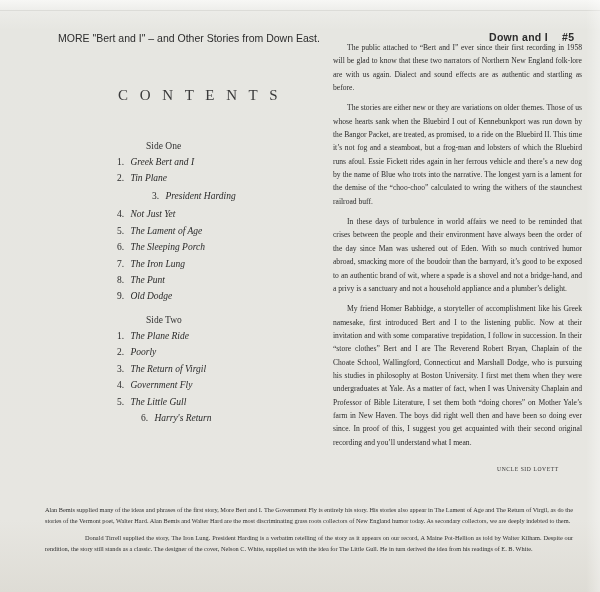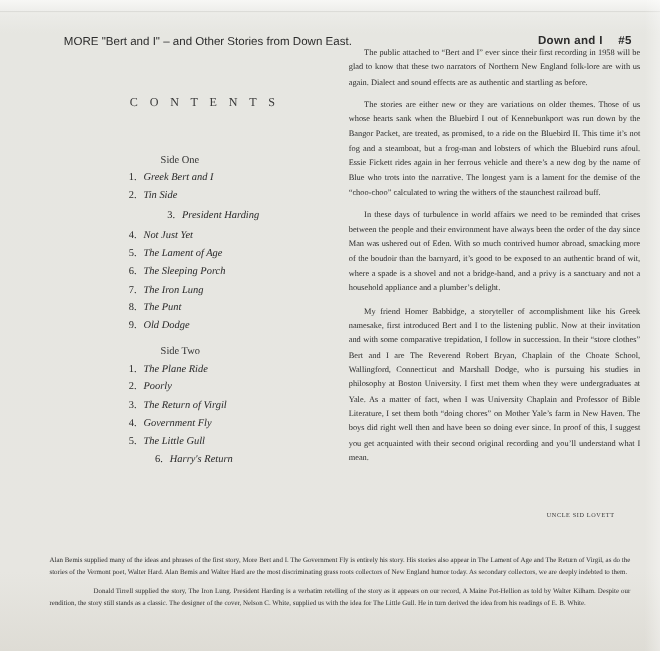--- a/index.html
+++ b/index.html
@@ -34,38 +34,38 @@
       font-size: 10.5px; color: #2c2c2c;
     }
     .header-right {
       position: absolute; left: 489px; top: 31px;
       font-family: "Liberation Sans", sans-serif; font-weight: bold;
       font-size: 10.5px; color: #2c2c2c; letter-spacing: 0.3px;
     }
     .header-right .num { margin-left: 14px; }
     .contents-title {
       position: absolute; left: 118px; top: 87px;
-      font-size: 11px; letter-spacing: 4px; color: #3a3a3a;
+      font-size: 15px; letter-spacing: 4px; color: #3a3a3a;
     }
     .side-heading {
       position: absolute; left: 146px;
       font-size: 9.5px; color: #333;
     }
     .track {
       position: absolute; left: 117px;
       font-size: 9.5px; color: #2a2a2a; white-space: nowrap;
     }
     .track .n { display: inline-block; width: 11px; font-style: normal; }
     .track .t { font-style: italic; }
     .body-col {
       position: absolute; left: 317px; top: 41px; width: 265px;
       font-size: 7.6px; line-height: 13.35px; color: #2b2b2b;
       text-align: justify;
     }
-    .body-col p { margin: 0 0 7px 0; text-indent: 14px; }
+    .body-col p { margin: 0 0 7px 16px; text-indent: 14px; }
     .sig {
       position: absolute; left: 497px; top: 466px;
       font-size: 5.6px; letter-spacing: 0.6px; color: #333;
     }
     .footnotes {
       position: absolute; left: 45px; top: 505px; width: 528px;
       font-size: 6.3px; line-height: 10.5px; color: #2e2e2e; text-align: justify;
     }
     .footnotes p { margin: 0 0 7px 0; }
     .footnotes p.indent { text-indent: 40px; }
@@ -80,21 +80,21 @@
 
   <div class="header-left">MORE "Bert and I" – and Other Stories from Down East.</div>
   <div class="header-right">
     <span>Down and I</span><span class="num">#5</span>
   </div>
 
   <div class="contents-title">C O N T E N T S</div>
 
   <div class="side-heading" style="top:141px;">Side One</div>
   <div class="track" style="top:157px;"><span class="n">1.</span> <span class="t">Greek Bert and I</span></div>
-  <div class="track" style="top:173px;"><span class="n">2.</span> <span class="t">Tin Side</span></div>
+  <div class="track" style="top:173px;"><span class="n">2.</span> <span class="t">Tin Plane</span></div>
   <div class="track" style="top:191px;margin-left:35px;"><span class="n">3.</span> <span class="t">President Harding</span></div>
   <div class="track" style="top:209px;"><span class="n">4.</span> <span class="t">Not Just Yet</span></div>
   <div class="track" style="top:226px;"><span class="n">5.</span> <span class="t">The Lament of Age</span></div>
   <div class="track" style="top:242px;"><span class="n">6.</span> <span class="t">The Sleeping Porch</span></div>
   <div class="track" style="top:259px;"><span class="n">7.</span> <span class="t">The Iron Lung</span></div>
   <div class="track" style="top:275px;"><span class="n">8.</span> <span class="t">The Punt</span></div>
   <div class="track" style="top:291px;"><span class="n">9.</span> <span class="t">Old Dodge</span></div>
 
   <div class="side-heading" style="top:315px;">Side Two</div>
   <div class="track" style="top:331px;"><span class="n">1.</span> <span class="t">The Plane Ride</span></div>

